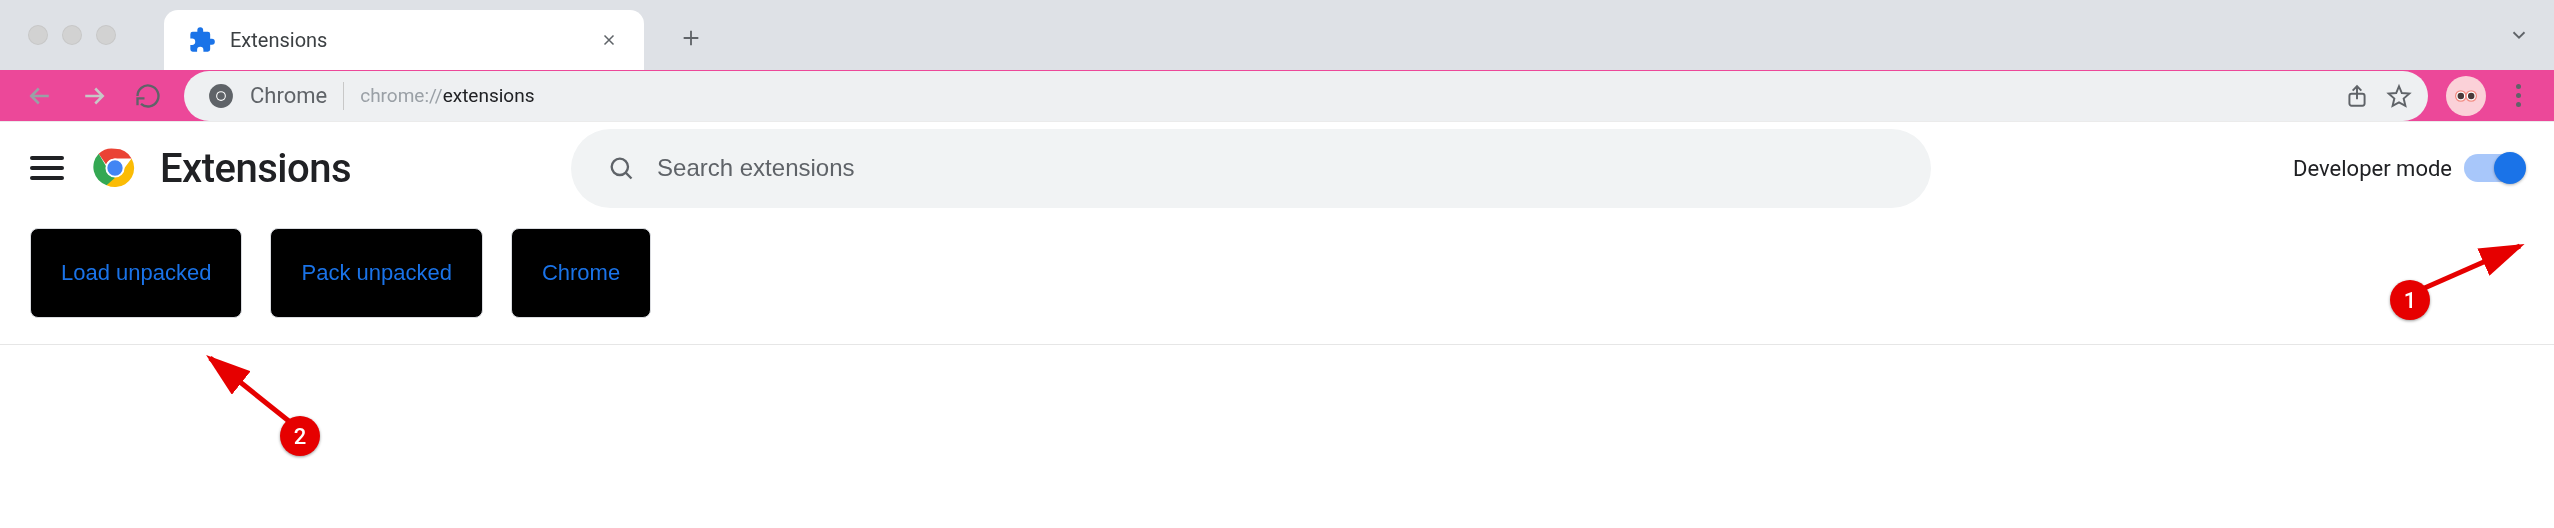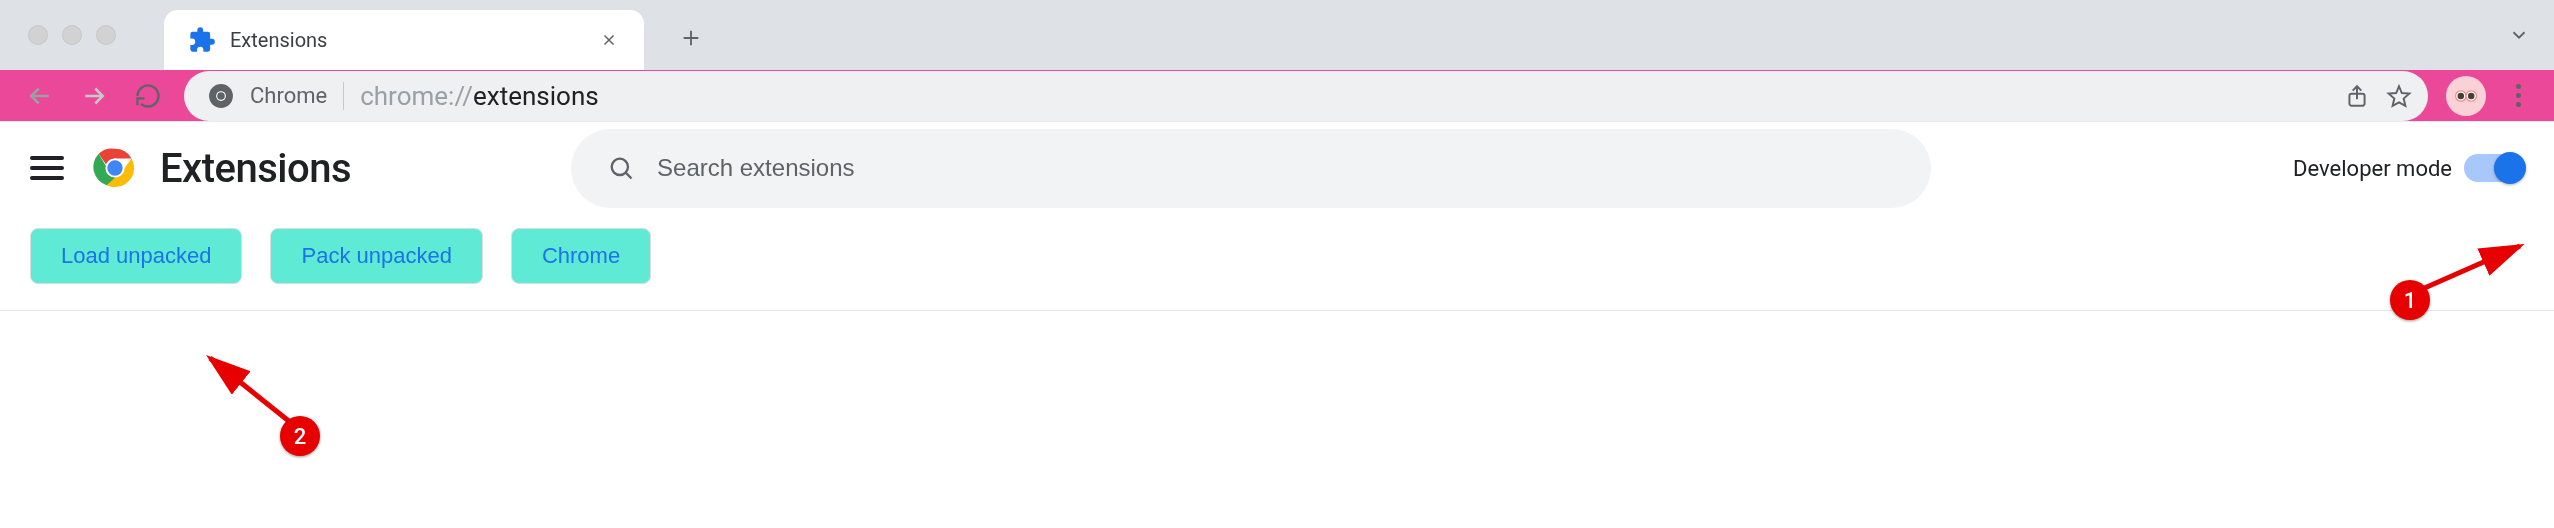--- a/index.html
+++ b/index.html
@@ -65,21 +65,21 @@
     display: flex;
     align-items: center;
     padding: 0 16px 0 24px;
     gap: 16px;
   }
   .chrome-logo-mono {
     width: 26px; height: 26px;
   }
   .addr-chrome-label { font-size: 22px; color: #5f6368; }
   .addr-sep { width:1px; height:28px; background:#c8c8c8; }
-  .addr-url { font-size: 26px; color: #9aa0a6; }
+  .addr-url { font-size: 19px; color: #9aa0a6; }
   .addr-url b { color: #202124; font-weight: 400; }
   .addr-spacer { flex:1; }
   .share-icon, .star-icon { color: #5f6368; }
   .avatar {
     width: 40px; height: 40px; border-radius: 50%;
     background: #fbd1d8;
     display:flex; align-items:center; justify-content:center;
   }
   .avatar svg { width: 26px; height: 14px; }
   .kebab { display:flex; flex-direction:column; gap:4px; align-items:center; justify-content:center; width:28px; }
@@ -130,25 +130,25 @@
   }
 
   
   .dev-row {
     padding: 14px 30px 26px;
     display:flex; gap:28px;
     border-bottom: 1px solid #e6e6e6;
   }
   .dev-btn {
     border:1px solid #dadce0;
-    background:#5eead4;
+    background:#000000;
     color:#1a73e8;
     font-size: 22px;
     font-weight: 500;
-    padding: 14px 30px;
+    padding: 31px 30px;
     border-radius: 8px;
     cursor:pointer;
   }
 
   
   .annotation-arrow { position:absolute; z-index:50; }
   .annotation-badge {
     position:absolute; z-index:51;
     width: 40px; height:40px; border-radius:50%;
     background:#e60000;

